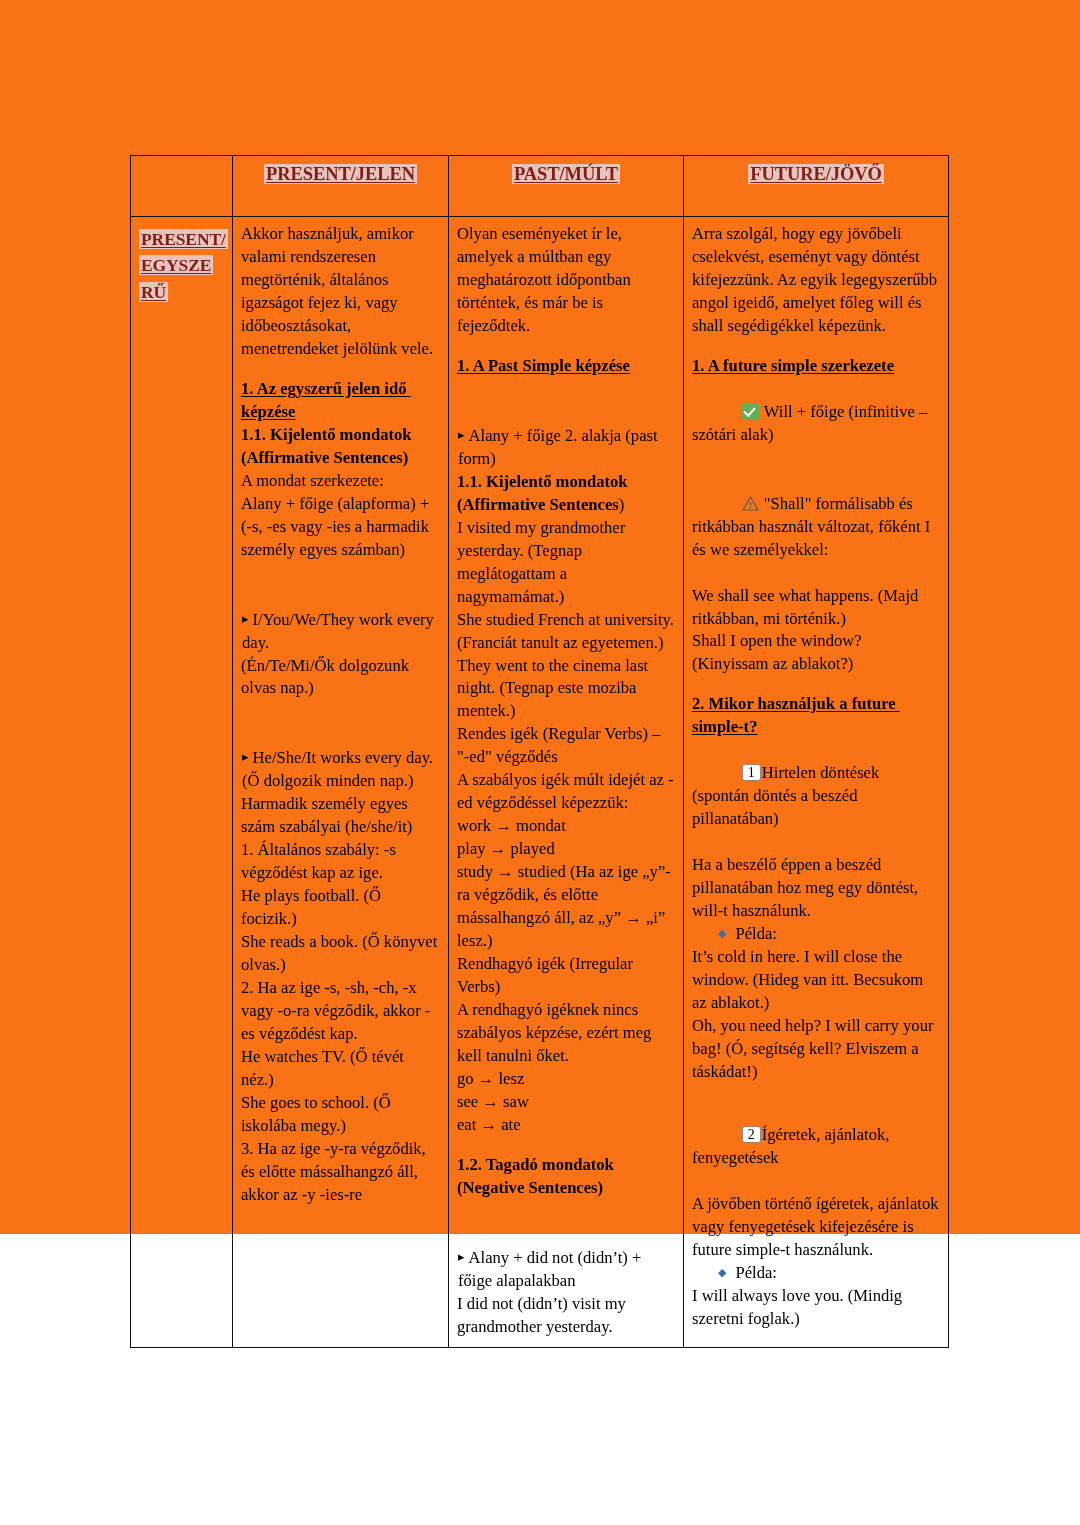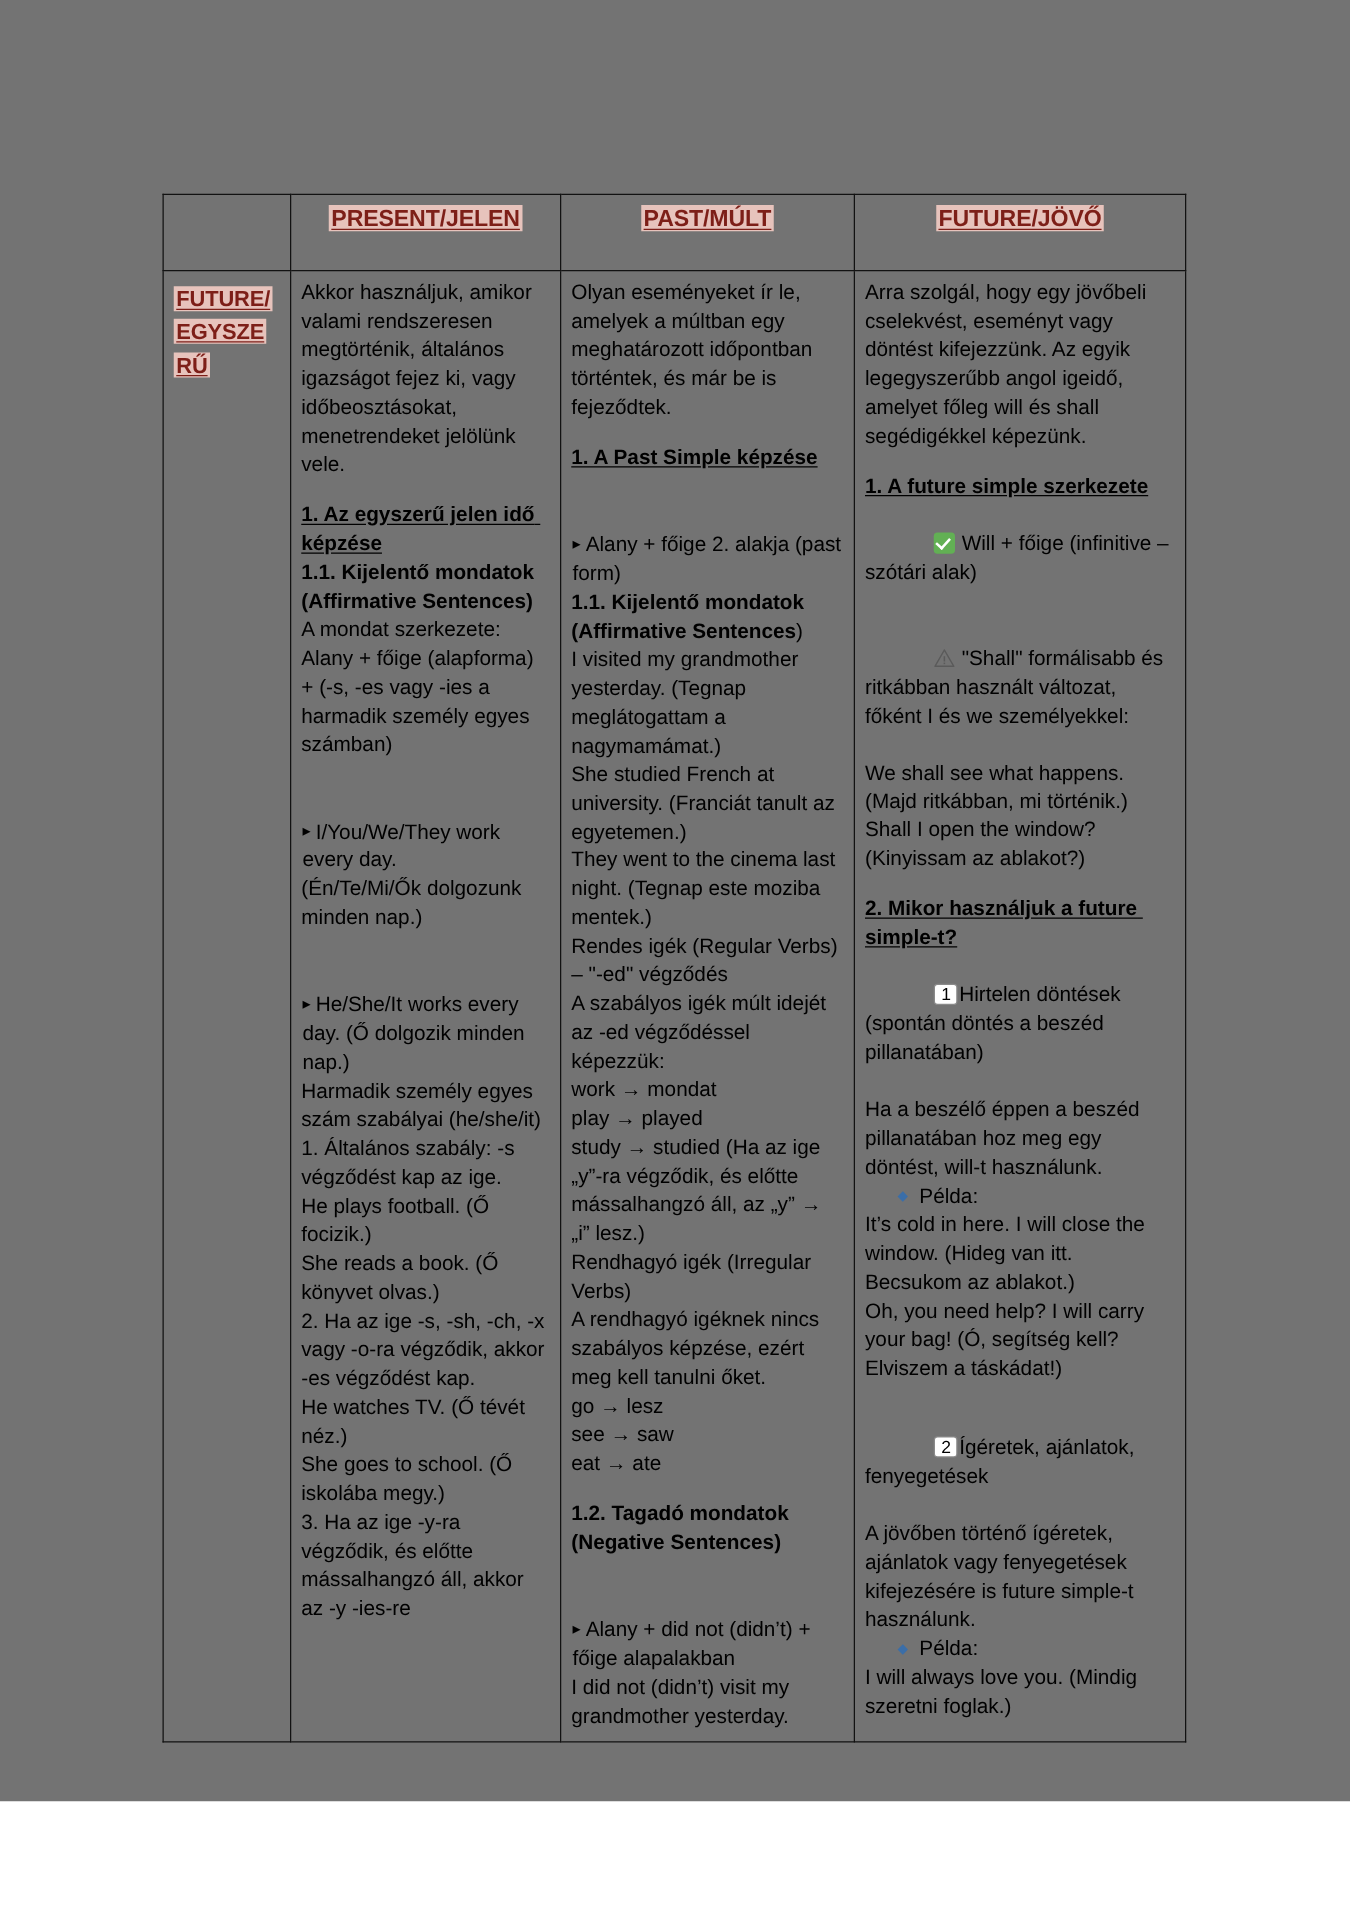--- a/index.html
+++ b/index.html
@@ -11,22 +11,23 @@
     width: 1080px;
     height: 1525px;
     font-family: "Liberation Sans", sans-serif;
     color: #000000;
     overflow: hidden;
   }
 
   #page {
     position: relative;
     width: 1080px;
-    height: 1441px;
-    background: #737373;
+    height: 1234px;
+    background: #f97316;
+    font-family: Liberation Serif, serif;
   }
 
   #grammar-table {
     position: absolute;
     left: 130px;
     top: 155px;
     width: 818px;
     border-collapse: collapse;
     table-layout: fixed;
   }
@@ -164,34 +165,34 @@
           <span class="hl">PAST/MÚLT</span>
         </td>
         <td>
           <span class="hl">FUTURE/JÖVŐ</span>
         </td>
       </tr>
 
       <tr>
 
         <td class="row-label">
-          <span class="ln"><span class="hl">FUTURE/</span></span>
+          <span class="ln"><span class="hl">PRESENT/</span></span>
           <span class="ln"><span class="hl">EGYSZE</span></span>
           <span class="ln"><span class="hl">RŰ</span></span>
         </td>
 
         <td>
           <span class="ln">Akkor használjuk, amikor valami rendszeresen megtörténik, általános igazságot fejez ki, vagy időbeosztásokat, menetrendeket jelölünk vele.</span>
           <span class="gap"></span>
           <span class="ln bu">1. Az egyszerű jelen idő képzése</span>
           <span class="ln b">1.1. Kijelentő mondatok (Affirmative Sentences)</span>
           <span class="ln">A mondat szerkezete:</span>
           <span class="ln">Alany + főige (alapforma) + (-s, -es vagy -ies a harmadik személy egyes számban)</span>
           <span class="ln bullet-tri">I/You/We/They work every day.</span>
-          <span class="ln">(Én/Te/Mi/Ők dolgozunk minden nap.)</span>
+          <span class="ln">(Én/Te/Mi/Ők dolgozunk olvas nap.)</span>
           <span class="ln bullet-tri">He/She/It works every day. (Ő dolgozik minden nap.)</span>
           <span class="ln">Harmadik személy egyes szám szabályai (he/she/it)</span>
           <span class="ln">1. Általános szabály: -s végződést kap az ige.</span>
           <span class="ln">He plays football. (Ő focizik.)</span>
           <span class="ln">She reads a book. (Ő könyvet olvas.)</span>
           <span class="ln">2. Ha az ige -s, -sh, -ch, -x vagy -o-ra végződik, akkor -es végződést kap.</span>
           <span class="ln">He watches TV. (Ő tévét néz.)</span>
           <span class="ln">She goes to school. (Ő iskolába megy.)</span>
           <span class="ln">3. Ha az ige -y-ra végződik, és előtte mássalhangzó áll, akkor az -y -ies-re</span>
         </td>

